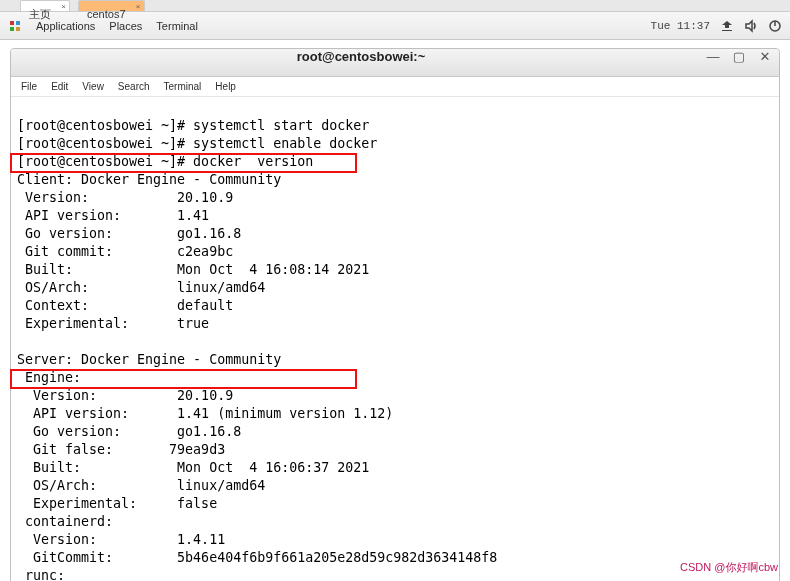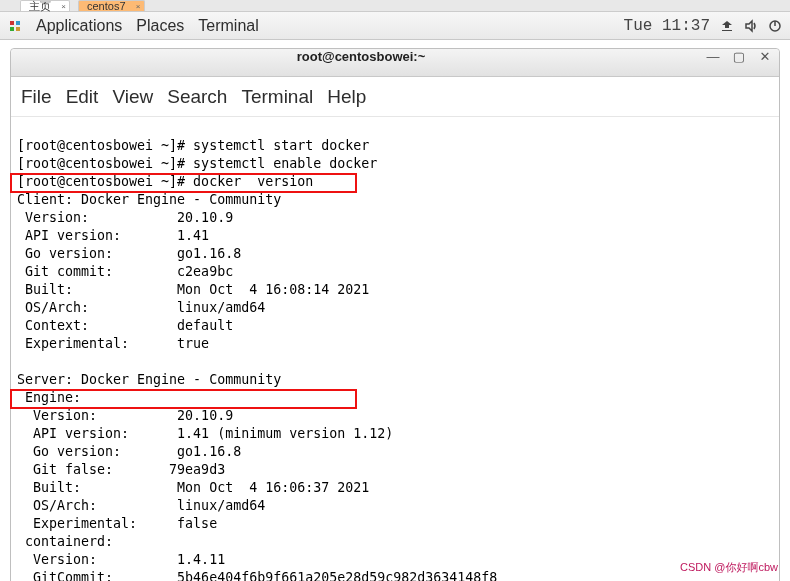--- a/index.html
+++ b/index.html
@@ -17,33 +17,33 @@
     height: 12px;
     background: #e8e8e8;
     border-bottom: 1px solid #ccc;
     display: flex;
     align-items: center;
     padding-left: 20px;
     gap: 8px;
     font-size: 11px;
     color: #333;
   }
-  .btab { background: #fff; padding: 0 18px 0 8px; position: relative; border: 1px solid #ccc; border-bottom: none; border-radius: 2px 2px 0 0; height: 11px; line-height: 11px; }
+  .btab { background: #fff; padding: 8px 18px 0 8px; position: relative; border: 1px solid #ccc; border-bottom: none; border-radius: 2px 2px 0 0; height: 11px; line-height: 11px; }
   .btab1 { }
   .btab2 { background: #fdba74; }
   .btab .x { position: absolute; right: 3px; top: 0; font-size: 8px; color: #666; }
   .top-panel {
     height: 28px;
     background: linear-gradient(#f7f7f7,#e9e9e9);
     border-bottom: 1px solid #c8c8c8;
     display: flex;
     align-items: center;
     padding: 0 8px;
     gap: 14px;
-    font-size: 16px;
+    font-size: 11px;
     color: #2e2e2e;
   }
   .top-panel .left { display:flex; align-items:center; gap:14px; }
   .apps-ico { width:14px; height:14px; display:inline-block; position:relative; }
   .apps-ico::before { content:""; position:absolute; left:2px; top:2px; width:4px; height:4px; background:#c33; }
   .apps-ico::after { content:""; position:absolute; left:8px; top:2px; width:4px; height:4px; background:#39c; box-shadow: -6px 6px 0 #3a3, 0 6px 0 #c93; }
   .spacer { flex:1; }
   .tray { display:flex; align-items:center; gap:10px; color:#444;font-family:Liberation Mono, monospace; }
   .ico { width:14px; height:14px; display:inline-block; }
   .net-ico svg, .snd-ico svg, .pwr-ico svg { display:block; }
@@ -59,26 +59,26 @@
     border-bottom: 1px solid #c8c8c8;
     display:flex;
     align-items:flex-start;
     padding: 0 6px;
     border-radius: 4px 4px 0 0;
   }
   .title { flex:1; text-align:center; font-weight:bold; font-size:13px; color:#222; }
   .winbtns { display:flex; gap:10px; color:#555; font-size:13px; }
   .winbtn { width:16px; text-align:center; cursor:default; }
   .menubar {
-    height: 40px;
+    height: 20px;
     display:flex;
     align-items:center;
     gap: 14px;
     padding: 0 10px;
-    font-size: 19px;
+    font-size: 10px;
     color: #2e2e2e;
     border-bottom: 1px solid #e6e6e6;
   }
   .term {
     font-family: "DejaVu Sans Mono","Menlo","Consolas",monospace;
     font-size: 13.3px;
     line-height: 18px;
     color: #000;
     background: #fff;
     padding: 2px 6px 6px 6px;

